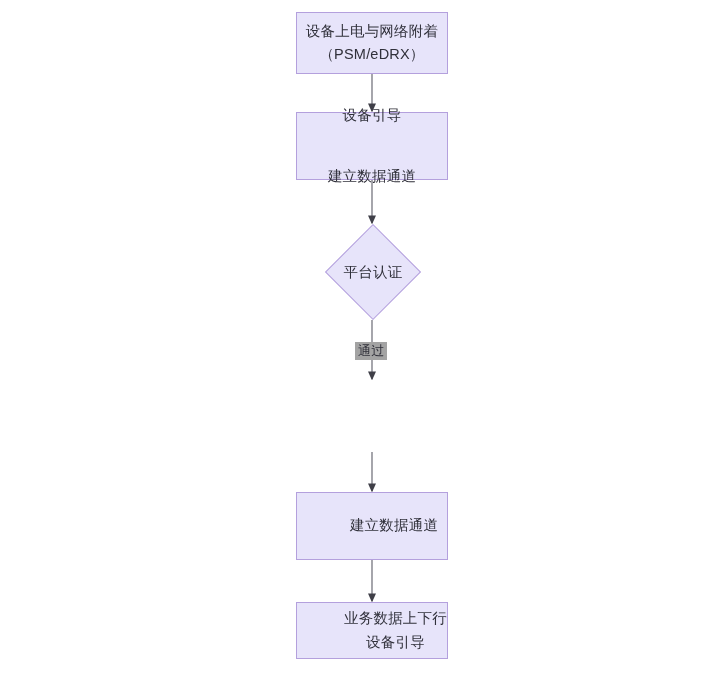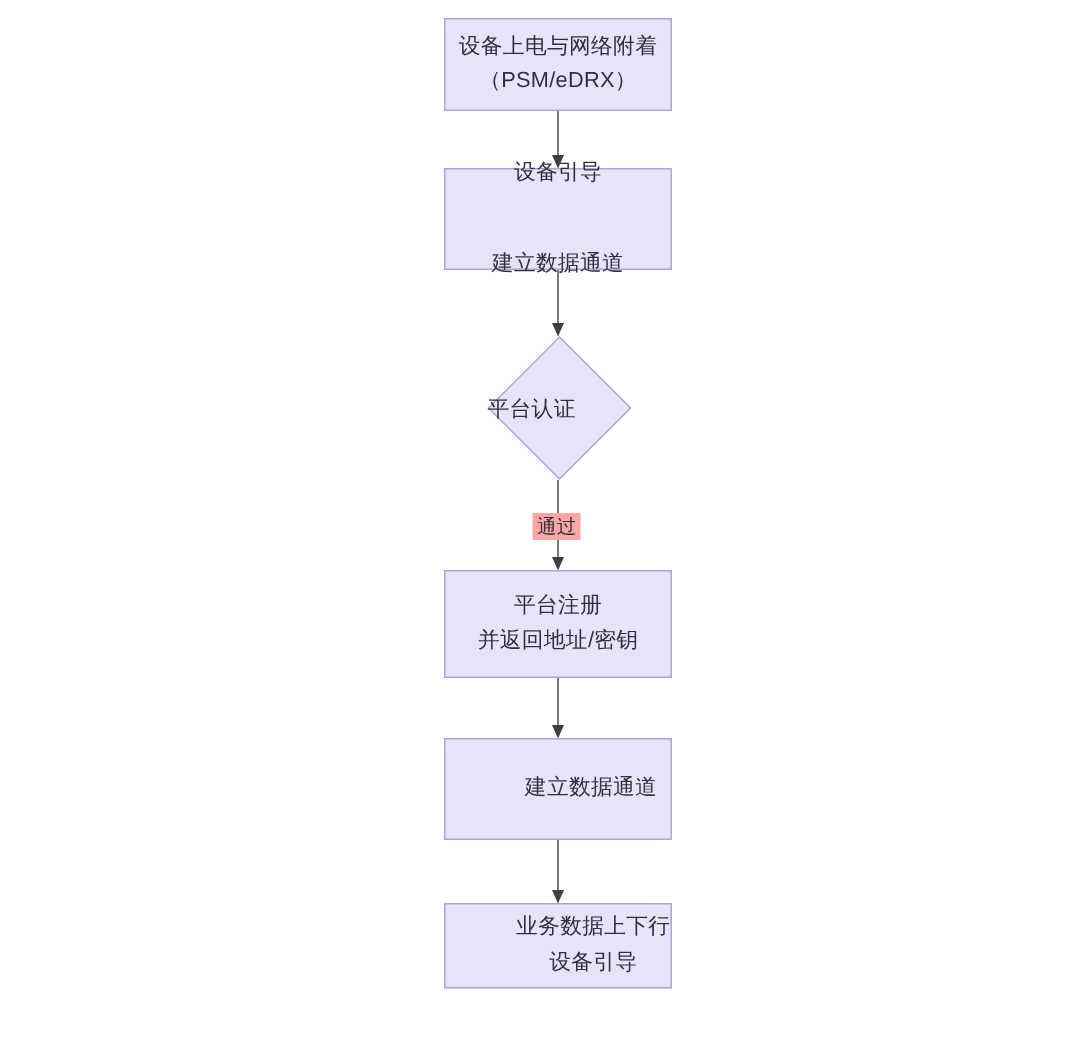--- a/index.html
+++ b/index.html
@@ -51,20 +51,21 @@
   .node .line {
     display: block;
     white-space: nowrap;
   }
 
   
   .decision-wrap {
     position: absolute;
     display: flex;
     align-items: center;
+    justify-content: center;
   }
   .decision-shape {
     position: absolute;
     left: 50%;
     top: 50%;
     width: 68px;
     height: 68px;
     margin-left: -34px;
     margin-top: -34px;
     background: #e7e4fa;
@@ -77,21 +78,21 @@
     z-index: 2;
     font-size: 14.5px;
     color: #30303a;
     white-space: nowrap;
     letter-spacing: 0.2px;
   }
 
   
   .edge-label {
     position: absolute;
-    background: #fca5a5;
+    background: #a3a3a3;
     color: #30303a;
     font-size: 13px;
     line-height: 1.2;
     padding: 1px 3px;
     white-space: nowrap;
     letter-spacing: 0.2px;
   }
 </style>
 </head>
 <body>
@@ -124,24 +125,20 @@
     <span class="line">建立数据通道</span>
   </div>
 
   <div class="decision-wrap" style="left:325px; top:224px; width:96px; height:96px;">
     <div class="decision-shape"></div>
     <span class="decision-label">平台认证</span>
   </div>
 
   <div class="edge-label" style="left:355px; top:342px;">通过</div>
 
-  <div class="node" style="left:296px; top:380px; width:152px; height:72px;">
-    <span class="line">平台注册</span>
-    <span class="line">并返回地址/密钥</span>
-  </div>
 
   <div class="node" style="left:296px; top:492px; width:152px; height:68px;padding-left:44px;">
     <span class="line">建立数据通道</span>
   </div>
 
   <div class="node" style="left:296px; top:602px; width:152px; height:57px;padding-left:47px;">
     <span class="line">业务数据上下行</span>
     <span class="line">设备引导</span>
   </div>
 

